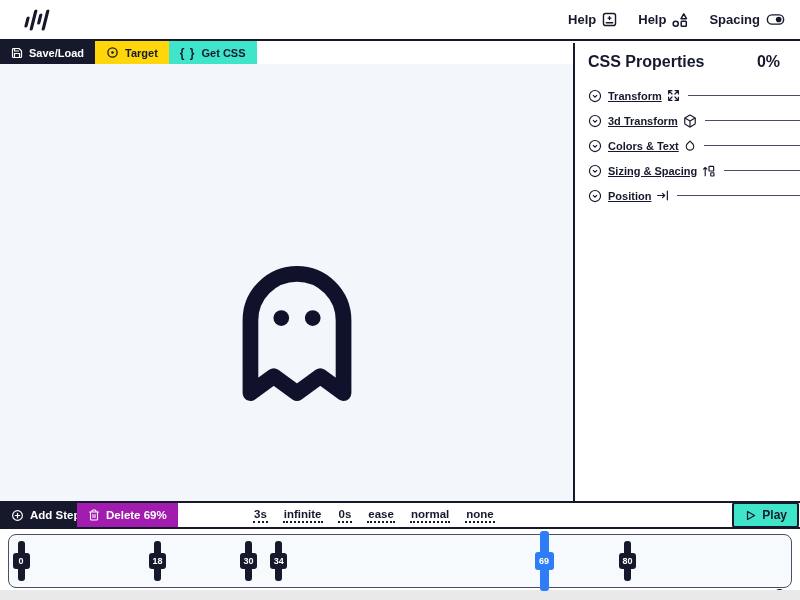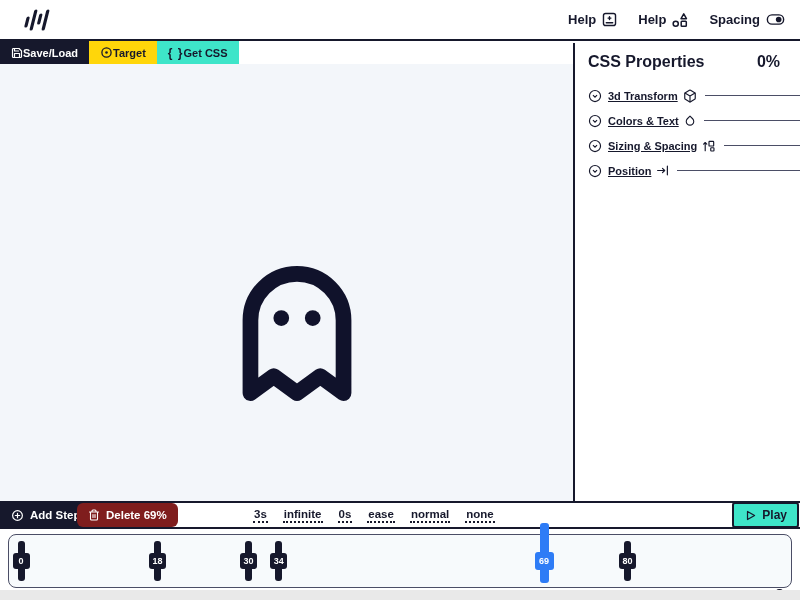--- a/index.html
+++ b/index.html
@@ -12,21 +12,21 @@
     background:#fff; border-bottom:2px solid #16182c;
     display:flex; align-items:center; justify-content:space-between; padding:0 14px 0 16px; }
   .logo { width:34px; height:28px; }
   .nav { display:flex; align-items:center; gap:20px;text-align:center; }
   .nav-item { display:flex; align-items:center; gap:5px; font-size:13px; font-weight:700; cursor:pointer; }
   .nav-item svg { display:block; }
 
   
   .toolbar { position:absolute; left:0; top:41px; width:573px; height:23px; background:#fff;
     display:flex; align-items:stretch; }
-  .tb-btn { display:flex; align-items:center; gap:0; padding:0 11px;
+  .tb-btn { display:flex; align-items:center; gap:6px; padding:0 11px;
     font-size:11px; font-weight:700; cursor:pointer; white-space:nowrap; }
   .tb-save { background:#16182c; color:#fff; }
   .tb-target { background:#ffd60a; color:#16182c; }
   .tb-getcss { background:#3ee5c9; color:#16182c; }
   .brace { font-size:12px; font-weight:700; letter-spacing:1px; }
 
   
   .canvas { position:absolute; left:0; top:64px; width:573px; height:437px; background:#f3f6fa; }
   .ghost { position:absolute; left:297px; top:268px; transform:translate(-50%,-50%); }
 
@@ -42,40 +42,40 @@
   .prop-label { font-size:11px; font-weight:700; text-decoration:underline; white-space:nowrap; }
   .prop-icon { margin-left:5px; display:flex; }
   .prop-line { flex:1 1 auto; border-top:1px solid #4b4e66; margin-left:8px; }
 
   
   .stepbar { position:absolute; left:0; top:501px; width:800px; height:28px; background:#fff;
     border-top:2px solid #16182c; border-bottom:2px solid #16182c; }
   .sb-btn { position:absolute; top:0; height:24px; display:flex; align-items:center; gap:6px;
     padding:0 11px; font-size:11.5px; font-weight:700; color:#fff; cursor:pointer; }
   .sb-add { left:0; background:#16182c; }
-  .sb-del { left:77px; background:#7f1d1d;border-radius:6px; }
+  .sb-del { left:77px; background:#a21caf; }
   .settings { position:absolute; left:253px; top:0; height:24px; display:flex; align-items:center; gap:15px; }
   .setting { font-size:11.5px; font-weight:700; color:#16182c;
     border-bottom:2px dotted #16182c; padding:0 1px 1px; cursor:pointer; }
   .play-btn { position:absolute; right:1px; top:-1px; height:26px; display:flex; align-items:center; gap:5px;
     background:#3ee5c9; border:2px solid #16182c; border-radius:3px; padding:0 10px;
     font-size:12px; font-weight:700; color:#16182c; cursor:pointer; }
 
   
   .timeline-zone { position:absolute; left:0; top:529px; width:800px; height:71px; background:#fff; }
   .track { position:absolute; left:8px; right:8px; top:5px; height:54px;
     background:#f7fafc; border:1.5px solid #4b4e66; border-radius:8px; }
   .track-inner { position:absolute; left:12px; right:12px; top:0; bottom:0; }
   .marker { position:absolute; top:50%; transform:translate(-50%,-50%); width:9px; height:40px; cursor:pointer; }
   .marker .bar { position:absolute; left:50%; top:0; transform:translateX(-50%);
     width:7px; height:40px; background:#16182c; border-radius:3px; }
   .marker .lbl { position:absolute; left:50%; top:50%; transform:translate(-50%,-50%);
     min-width:17px; height:16px; padding:0 2px; background:#16182c; border-radius:3px;
     color:#fff; font-size:9px; font-weight:700; display:flex; align-items:center; justify-content:center; z-index:2; }
-  .marker.selected { height:76px; z-index:5; }
+  .marker.selected { height:60px; z-index:5; }
   .marker.selected .bar { width:9px; height:60px; background:#2e7cf6; }
   .marker.selected .lbl { background:#2e7cf6; min-width:19px; height:18px; }
   .gray-strip { position:absolute; left:0; bottom:0; width:100%; height:10px; background:#e9e9e9; }
 </style>
 </head>
 <body>
 
 <div class="app">
 
   <div class="header">
@@ -142,20 +142,35 @@
       <circle cx="14.7" cy="10.6" r="1.35" fill="#10122b" stroke="none"></circle>
     </svg>
   </div>
 
   <div class="panel">
     <div class="panel-head">
       <span class="panel-title">CSS Properties</span>
       <span class="panel-progress">0%</span>
     </div>
 
+    <div class="prop-row">
+      <span class="chev">
+        <svg width="14" height="14" viewBox="0 0 24 24" fill="none" stroke="#16182c" stroke-width="2">
+            <circle cx="12" cy="12" r="9.5"></circle>
+            <path d="M8.5 10.5l3.5 3.5 3.5-3.5"></path>
+          </svg>
+      </span>
+      <span class="prop-label">Transform</span>
+      <span class="prop-icon">
+        <svg width="13" height="13" viewBox="0 0 24 24" fill="none" stroke="#16182c" stroke-width="2.2" stroke-linecap="round" stroke-linejoin="round">
+          <path d="M15 3h6v6M3 15v6h6M21 3l-6.3 6.3M3 21l6.3-6.3M9 3H3v6M21 15v6h-6M3 3l6.3 6.3M21 21l-6.3-6.3"></path>
+        </svg>
+      </span>
+      <span class="prop-line"></span>
+    </div>
 
     <div class="prop-row">
       <span class="chev">
         <svg width="14" height="14" viewBox="0 0 24 24" fill="none" stroke="#16182c" stroke-width="2">
             <circle cx="12" cy="12" r="9.5"></circle>
             <path d="M8.5 10.5l3.5 3.5 3.5-3.5"></path>
           </svg>
       </span>
       <span class="prop-label">3d Transform</span>
       <span class="prop-icon">

